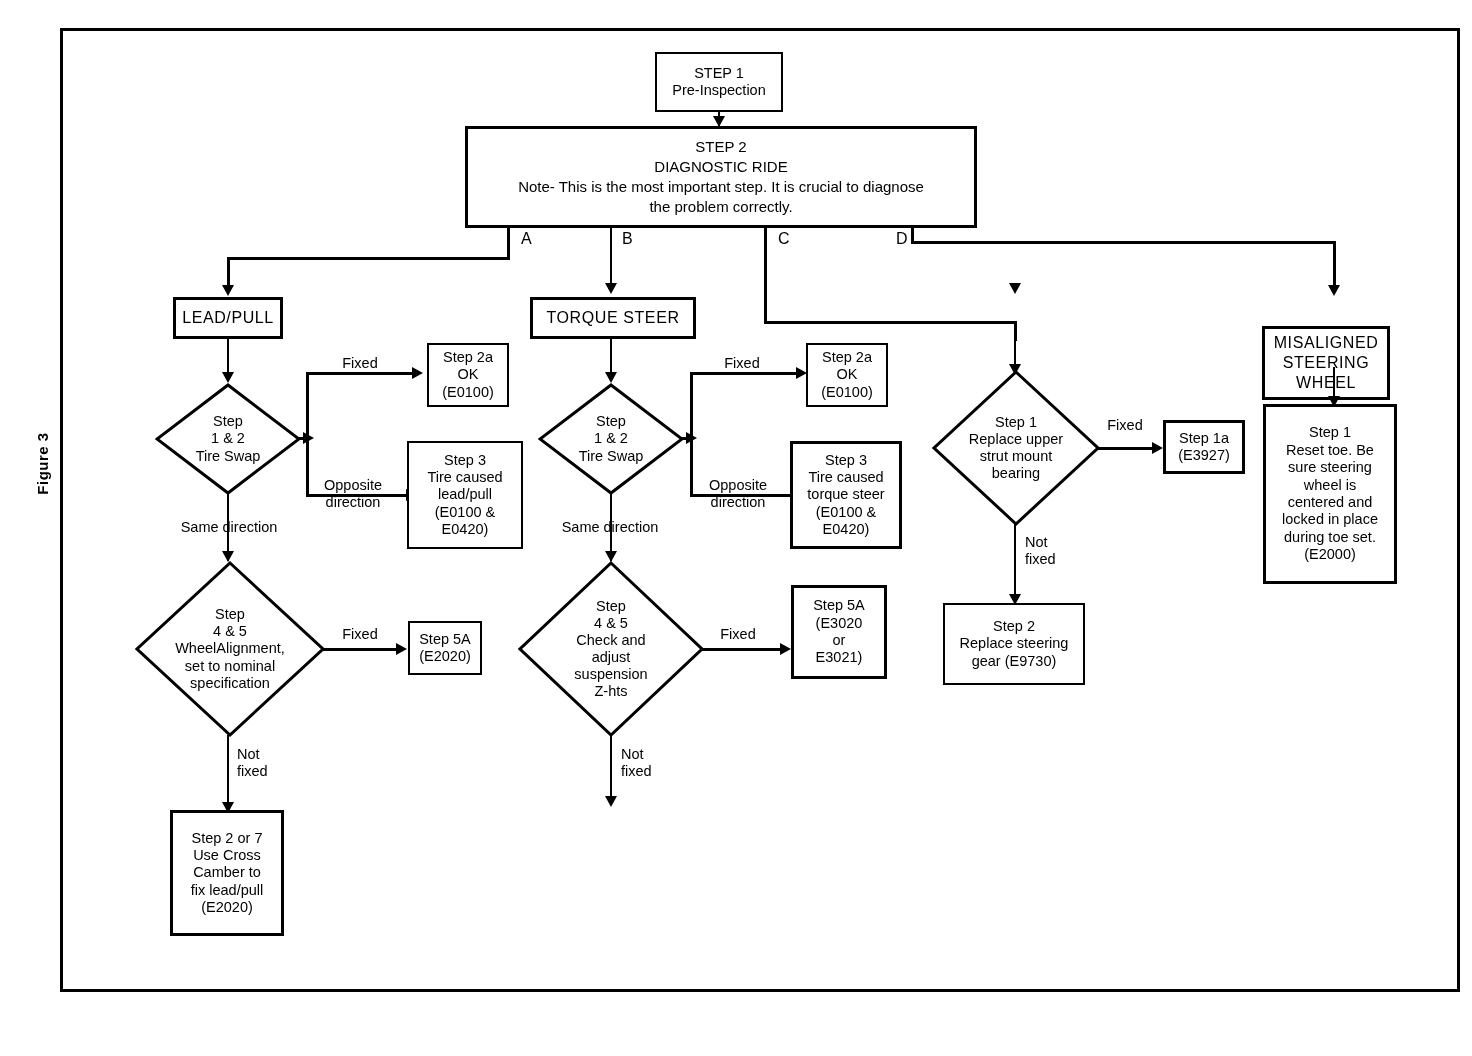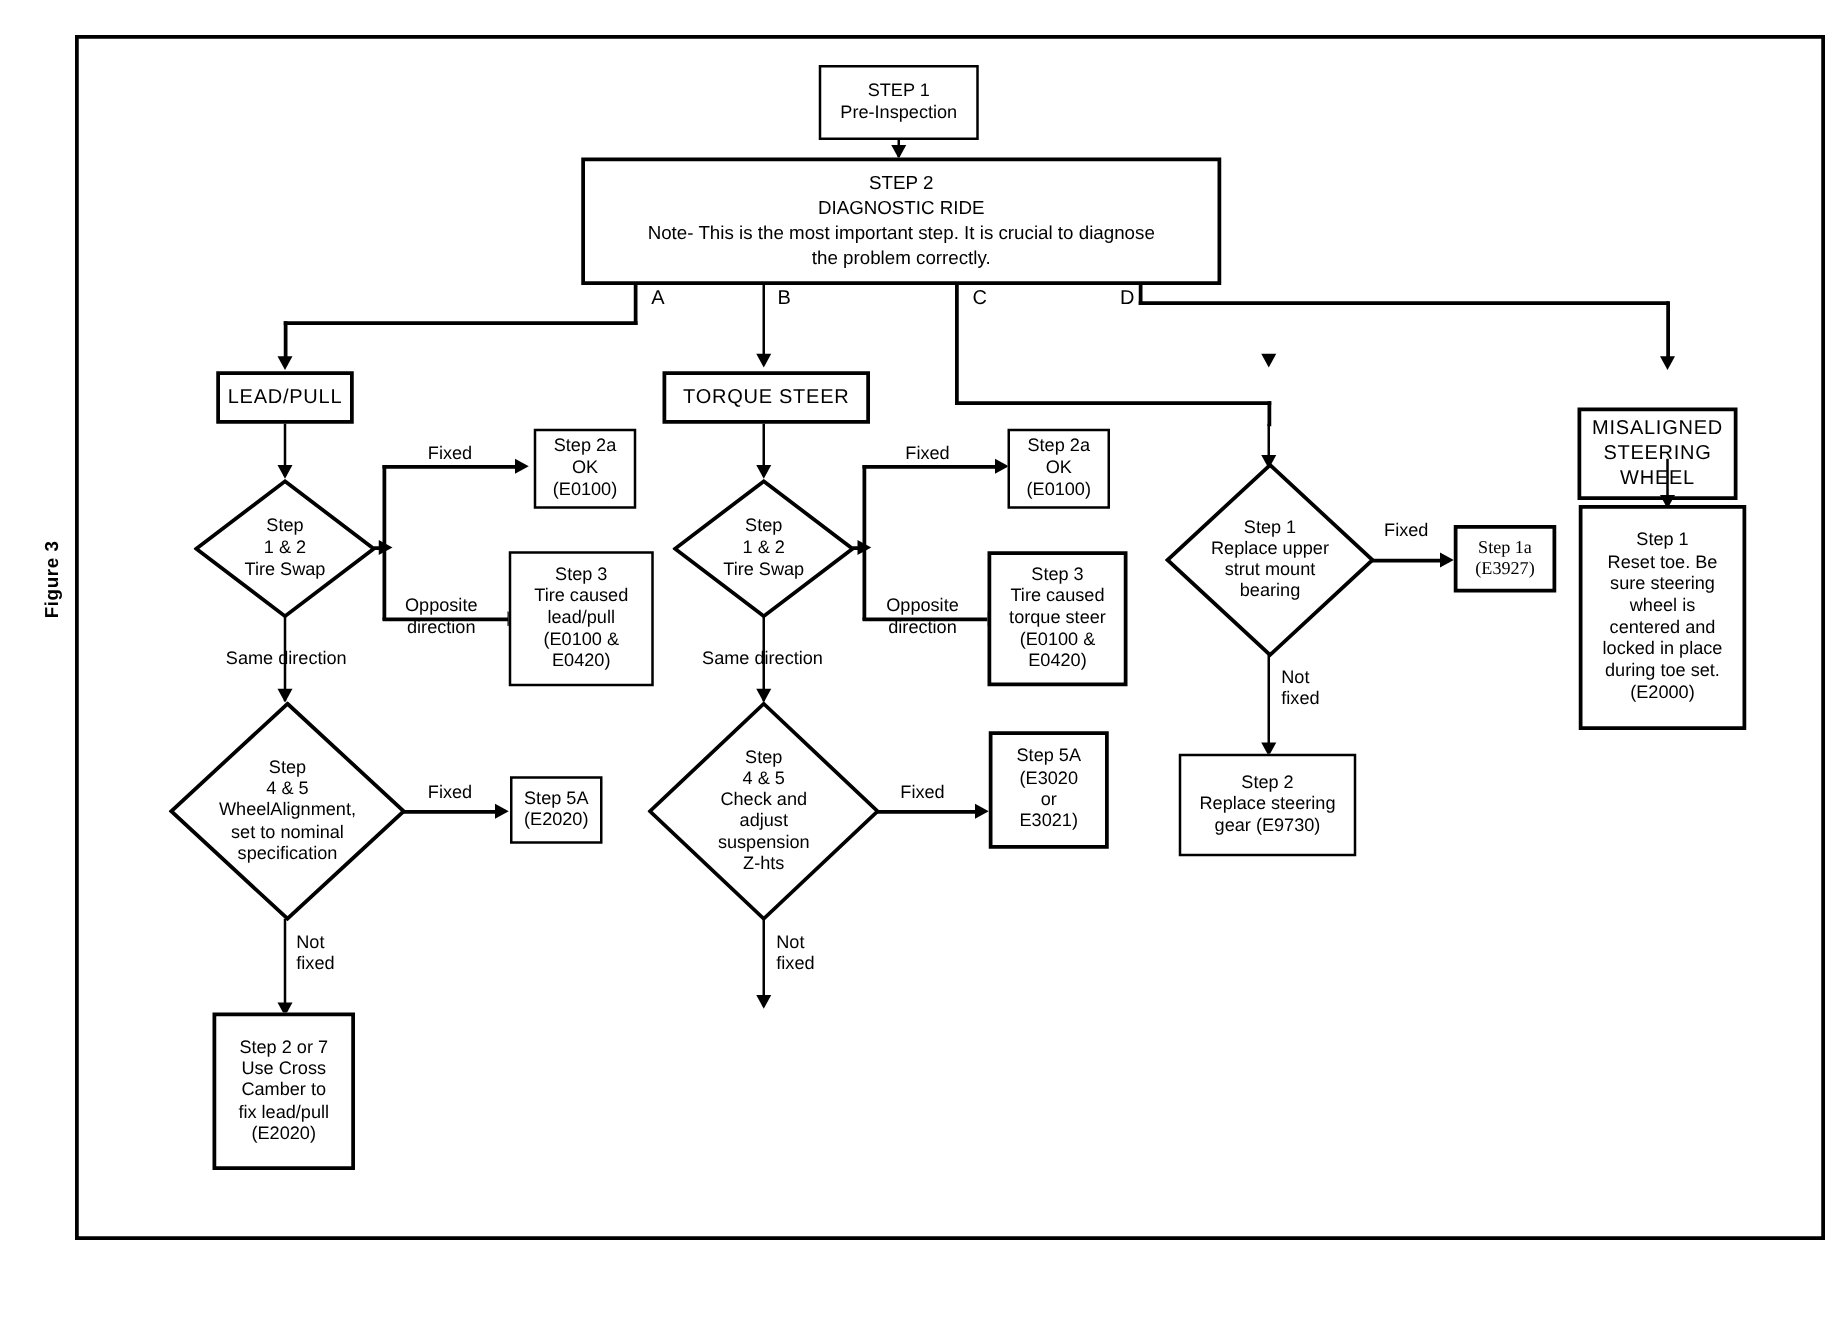--- a/index.html
+++ b/index.html
@@ -316,21 +316,21 @@
     <div class="dtext" style="width:88%;">Step 1
 Replace upper
 strut mount
 bearing</div>
   </div>
 
   <div class="ln thick h" style="left:1097px; top:447px; width:62px;"></div>
   <div class="arrow-r" style="left:1152px; top:442px;"></div>
   <div class="elabel" style="left:1098px; top:417px; width:54px;">Fixed</div>
 
-  <div class="node heavy" style="left:1163px; top:420px; width:82px; height:54px;font-family:Liberation Serif, serif;">Step 1a
+  <div class="node heavy" style="left:1163px; top:420px; width:82px; height:54px;">Step 1a
 (E3927)</div>
 
   <div class="ln v" style="left:1014px; top:524px; height:80px;"></div>
   <div class="arrow-d" style="left:1009px; top:594px;"></div>
   <div class="elabel" style="left:1025px; top:534px; width:56px; text-align:left;">Not
 fixed</div>
 
   <div class="node" style="left:943px; top:603px; width:142px; height:82px;">Step 2
 Replace steering
 gear (E9730)</div>

